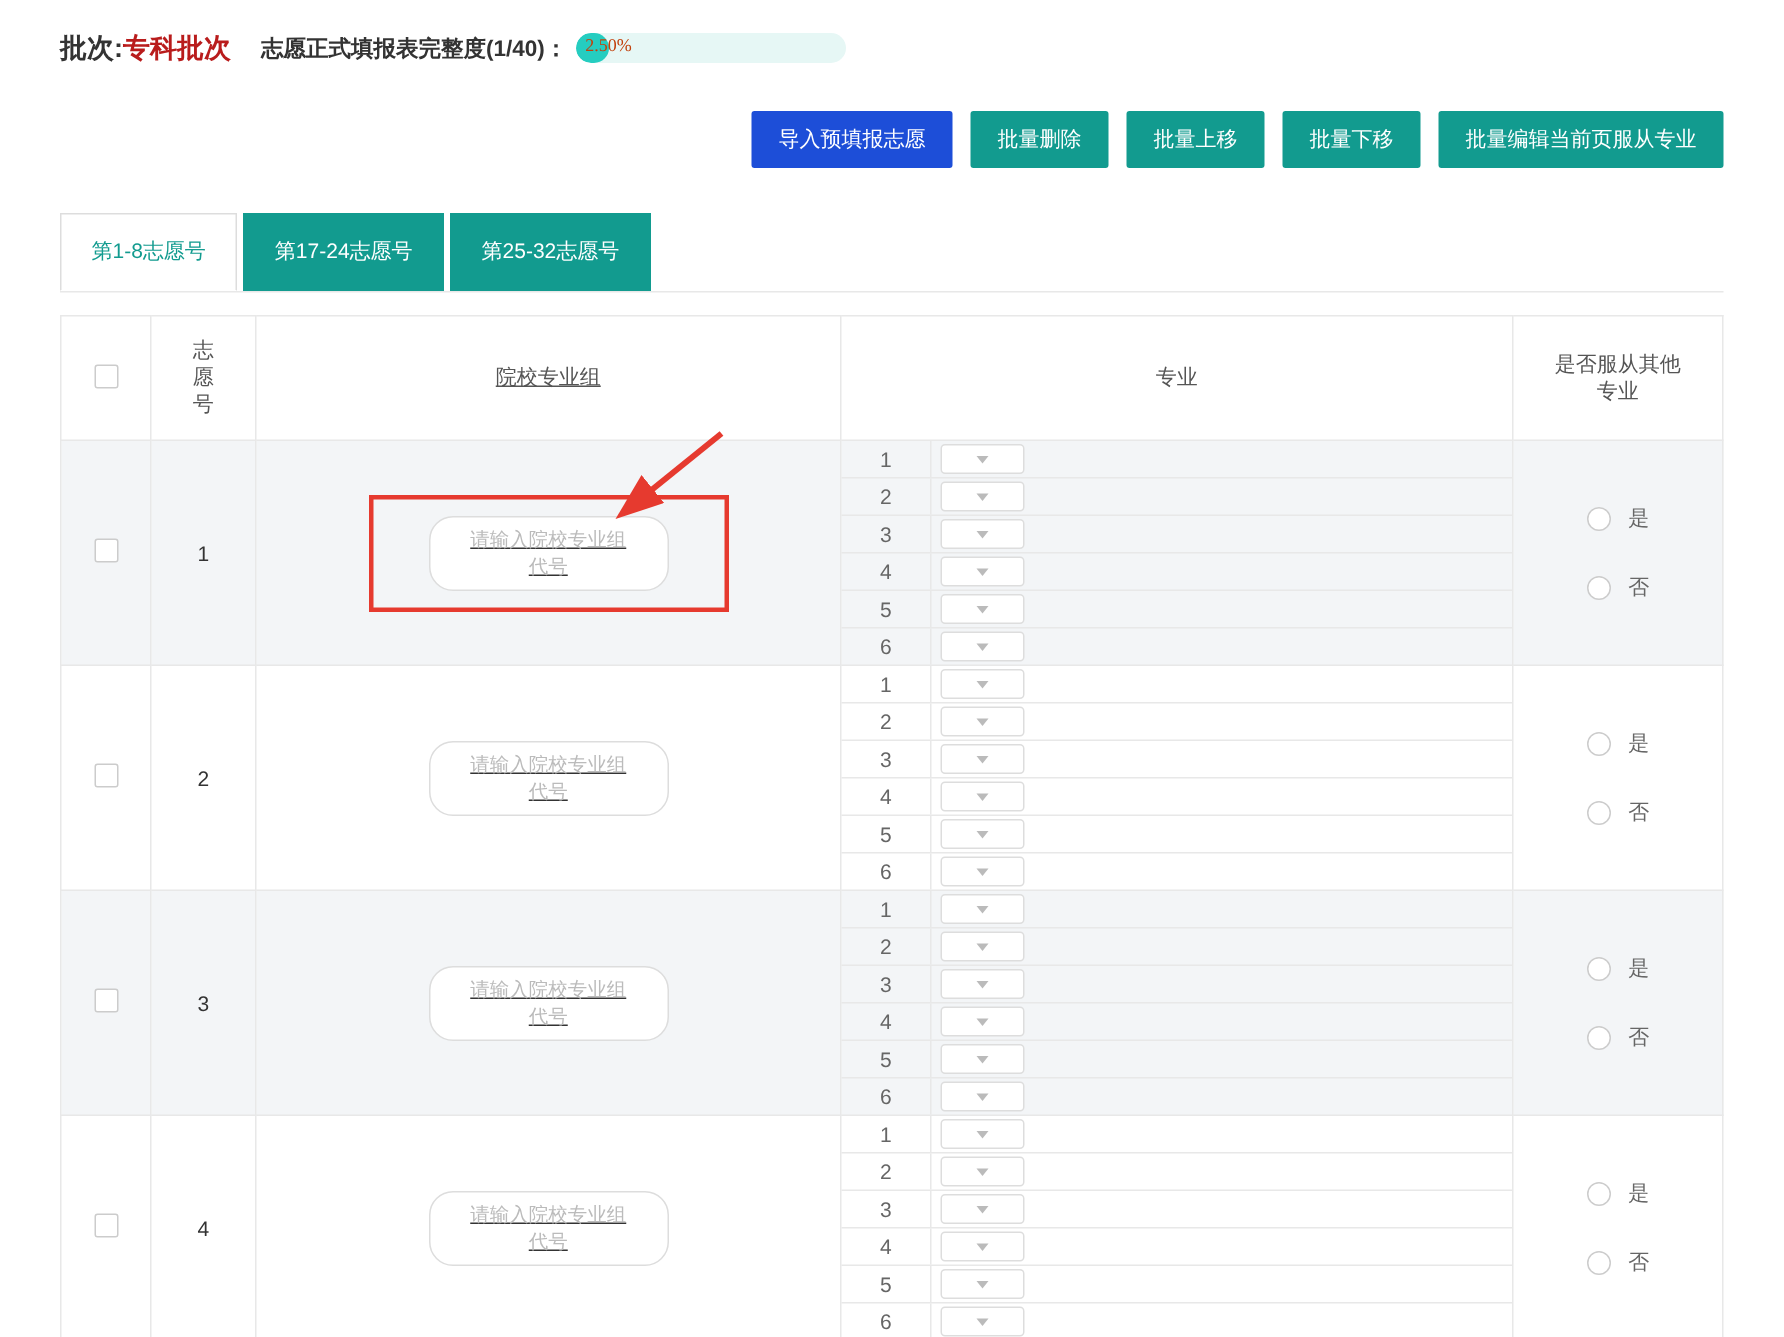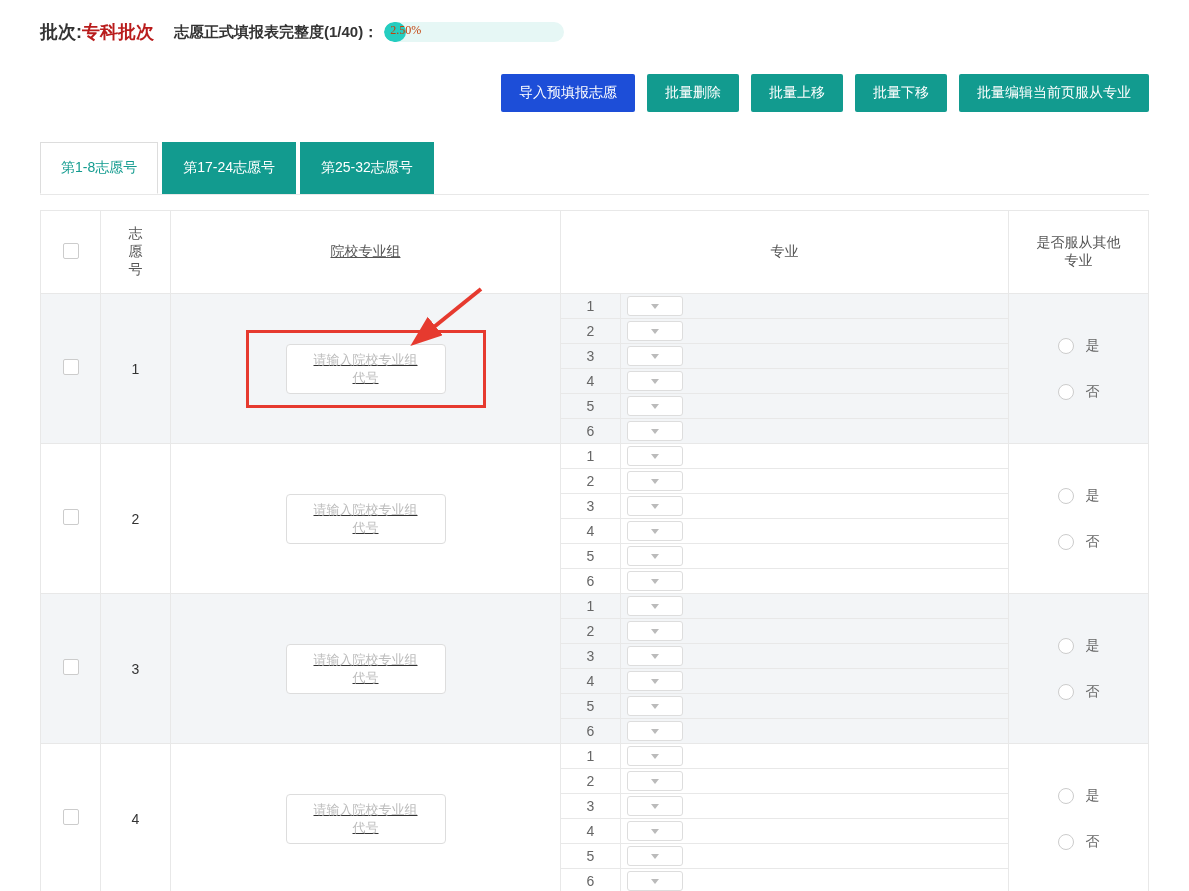--- a/index.html
+++ b/index.html
@@ -27,21 +27,21 @@
     .tab.active { background: #fff; color: #129b8f; border: 1px solid #ddd; border-bottom-color: #fff; }
 
     table.main-table { width: 100%; border-collapse: collapse; margin-top: 15px; }
     .main-table th { background: #fff; border: 1px solid #e8e8e8; padding: 14px 21px; font-weight: normal; color: #555; text-align: center; }
     .main-table td { border: 1px solid #e8e8e8; padding: 0; text-align: center; vertical-align: middle; }
     .main-table tbody tr.highlighted { background: #f3f5f7; }
 
     .checkbox { width: 16px; height: 16px; border: 1px solid #ccc; border-radius: 2px; display: inline-block; background: #fff; cursor: pointer; }
 
     .college-input-wrap { display:flex; align-items:center; justify-content:center; height: 140px; position: relative; }
-    .college-input { width: 160px; padding: 6px 24px; border: 1px solid #ddd; border-radius: 4px; color: #bbb; font-size: 13px; text-align: center; background: #fff; cursor: text; }
+    .college-input { width: 160px; padding: 6px 24px; border: 1px solid #ddd; border-radius: 16px; color: #bbb; font-size: 13px; text-align: center; background: #fff; cursor: text; }
 
     .college-cell-highlight { border: 3px solid #e63a2f; width: 240px; height: 78px; display:flex; align-items:center; justify-content:center; margin: 0 auto; }
 
     .majors-cell { padding: 0; }
     .major-row { display: flex; align-items: stretch; border-bottom: 1px solid #e8e8e8; }
     .major-row:last-child { border-bottom: none; }
     .major-num { width: 60px; display:flex; align-items:center; justify-content:center; border-right: 1px solid #e8e8e8; color: #666; font-size: 14px; padding: 2px 0; }
     .major-select-wrap { flex: 1; display:flex; align-items:center; justify-content:flex-start; padding: 2px 6px; }
     .major-select { width: 56px; height: 20px; border: 1px solid #ddd; border-radius: 3px; background: #fff; display:flex; align-items:center; justify-content:center; cursor: pointer; }
     .chev { width: 0; height: 0; border-left: 4px solid transparent; border-right: 4px solid transparent; border-top: 5px solid #bbb; }

